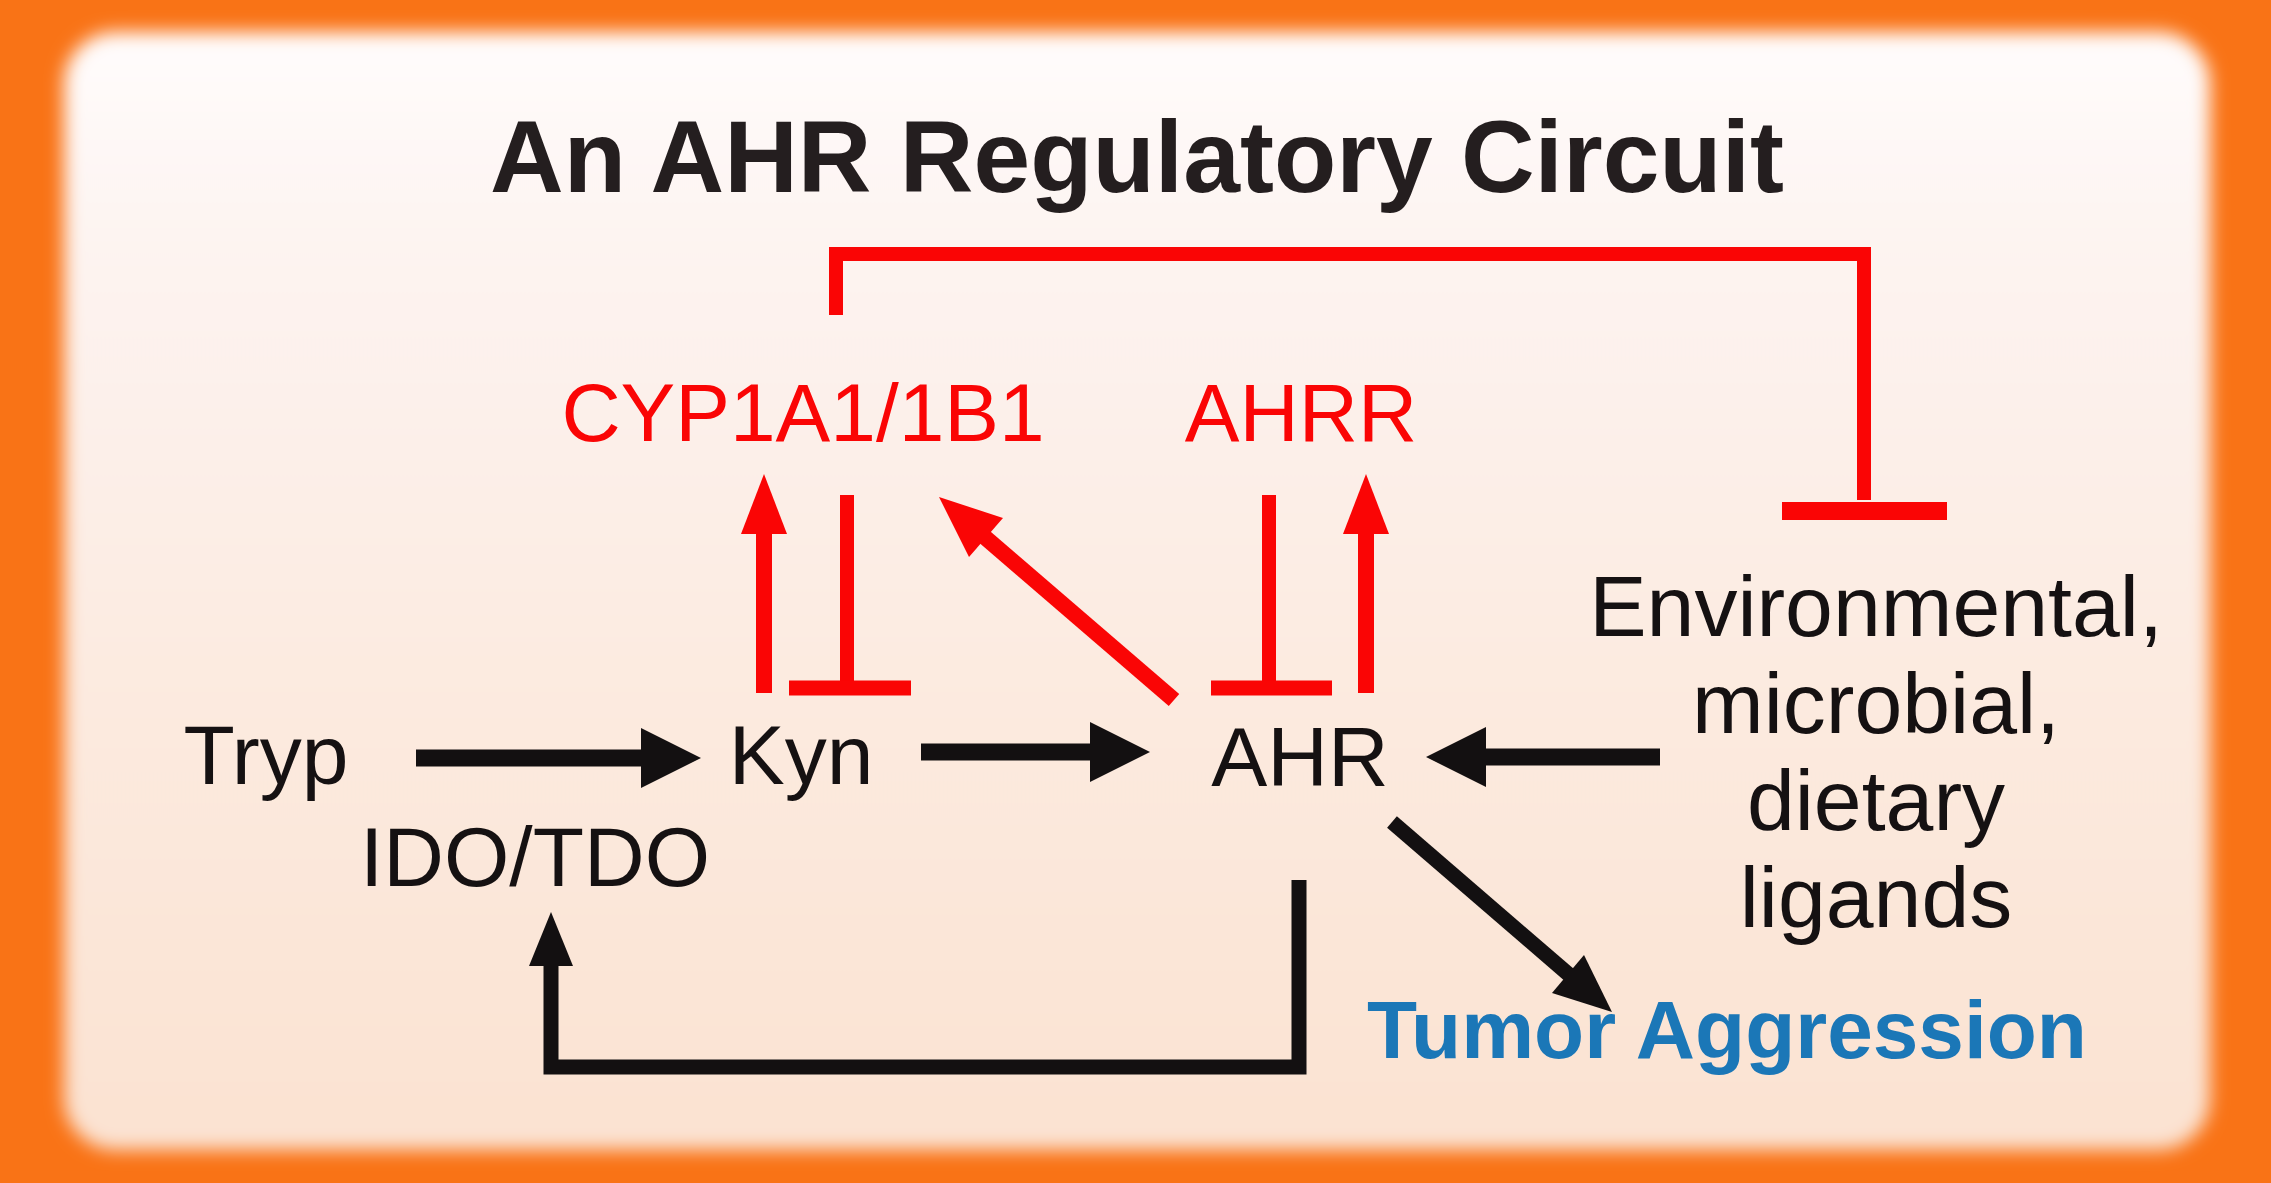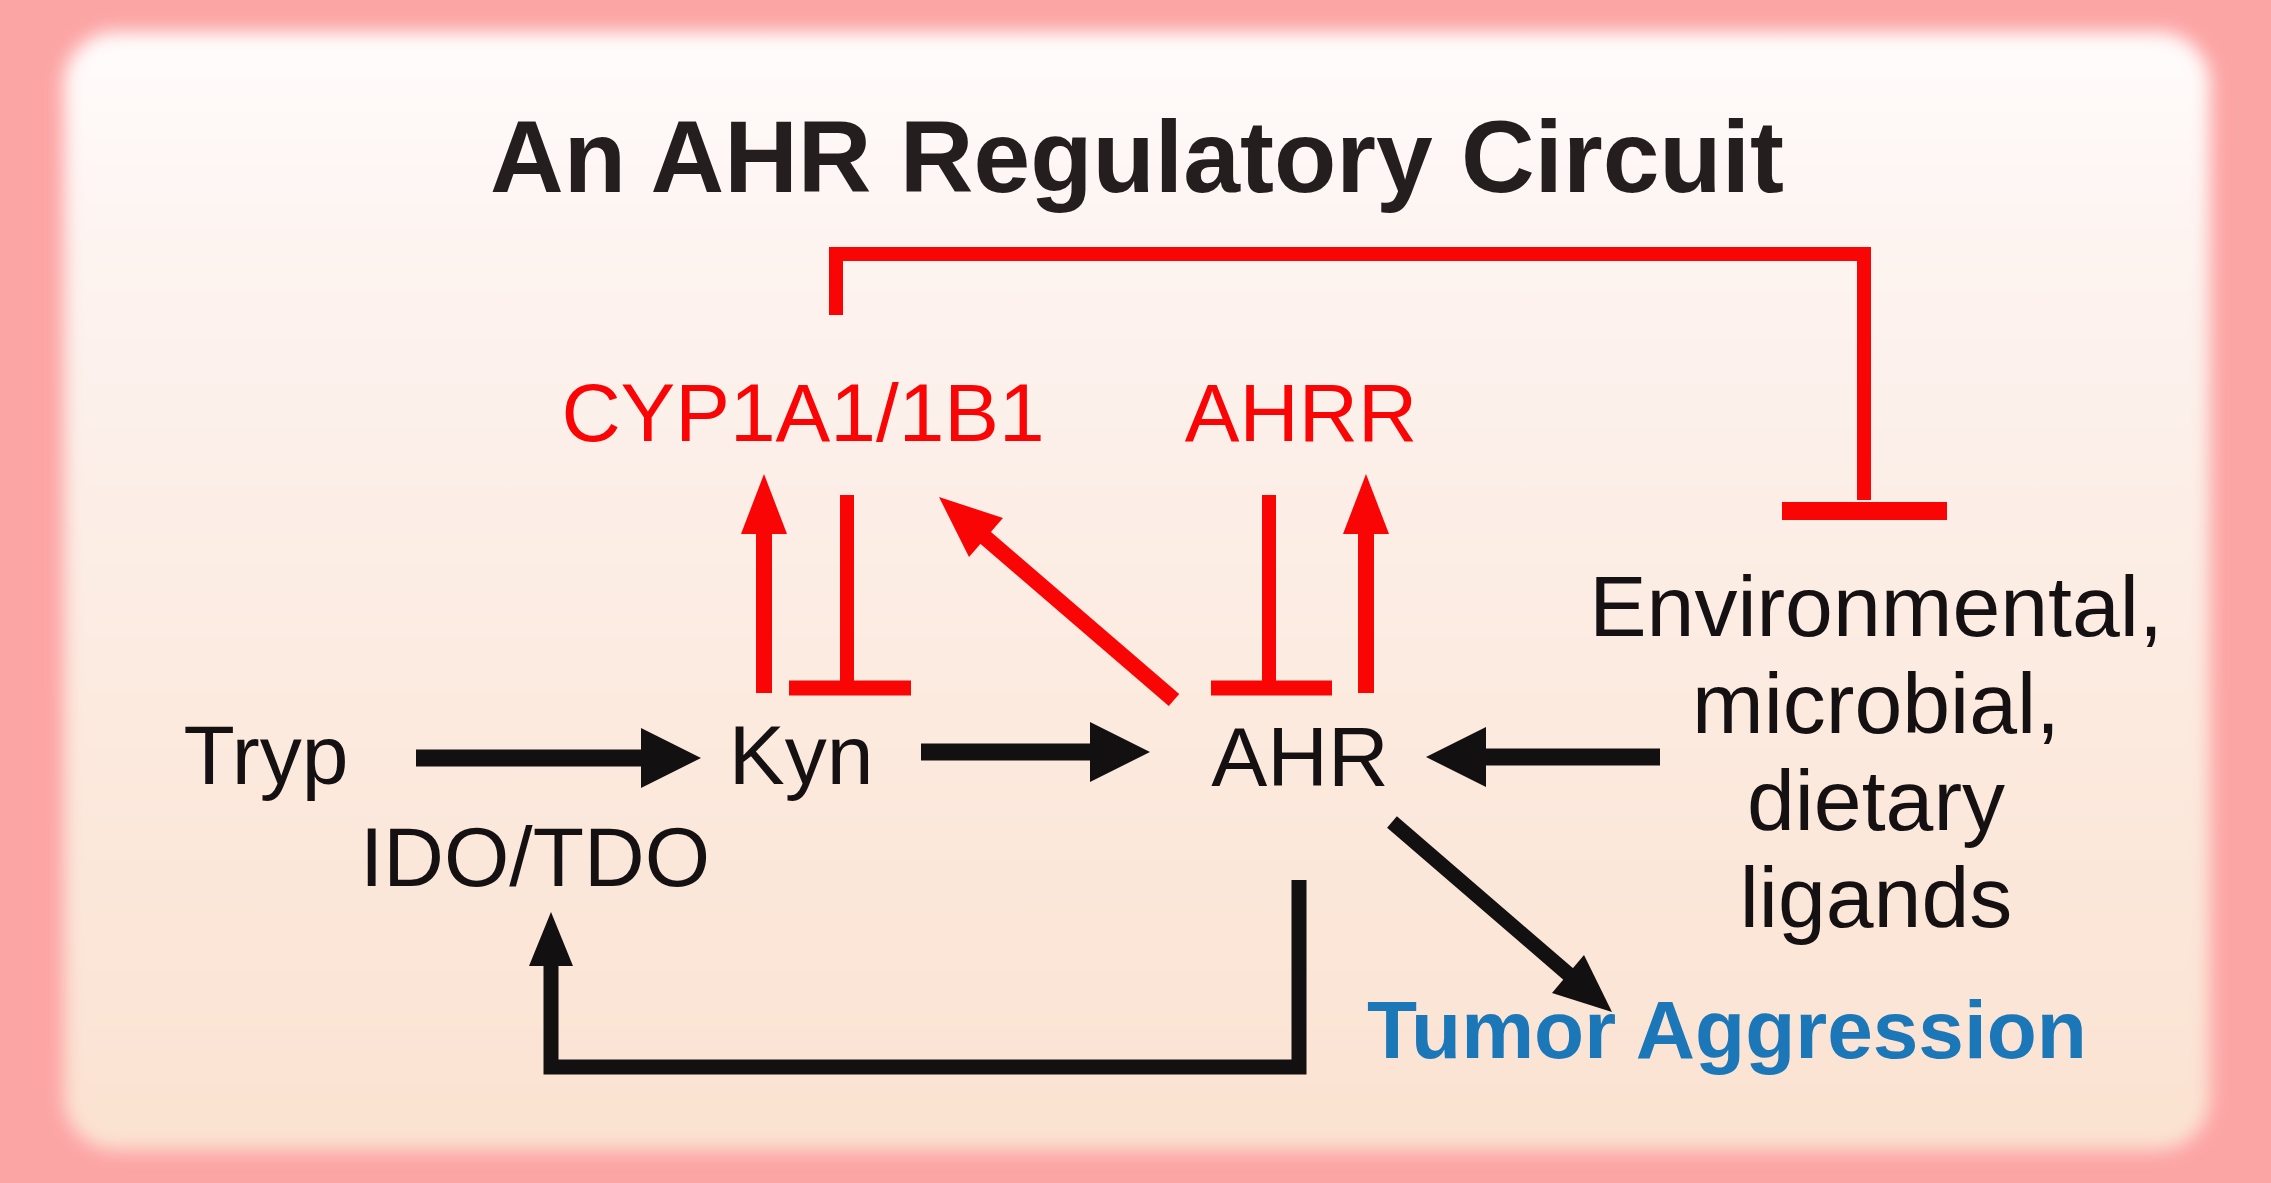--- a/index.html
+++ b/index.html
@@ -6,21 +6,21 @@
   html, body {
     margin: 0;
     padding: 0;
     background: #ffffff;
     font-family: "Liberation Sans", sans-serif;
   }
   .page {
     position: relative;
     width: 2271px;
     height: 1183px;
-    background: #fca5a5;
+    background: #f97316;
     overflow: hidden;
   }
   .page svg {
     display: block;
     width: 2271px;
     height: 1183px;
   }
   .title-text {
     font-family: "Liberation Sans", sans-serif;
     font-size: 102px;

